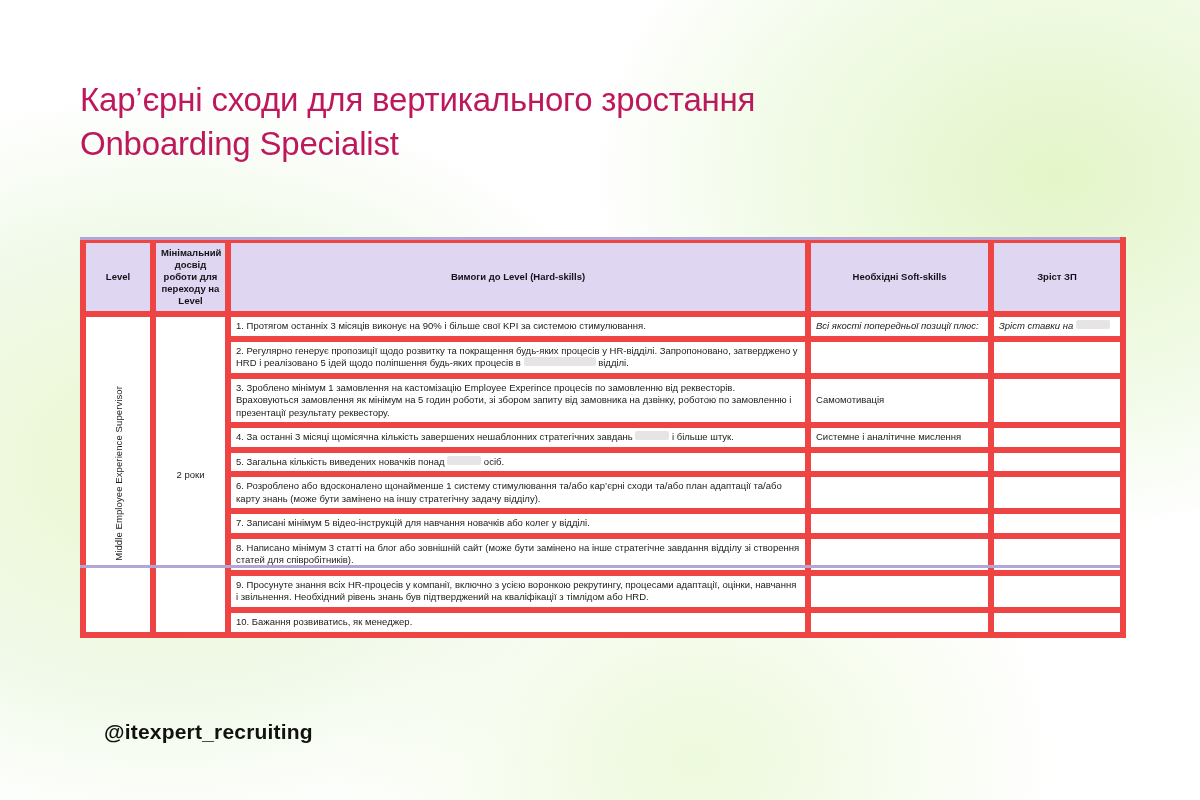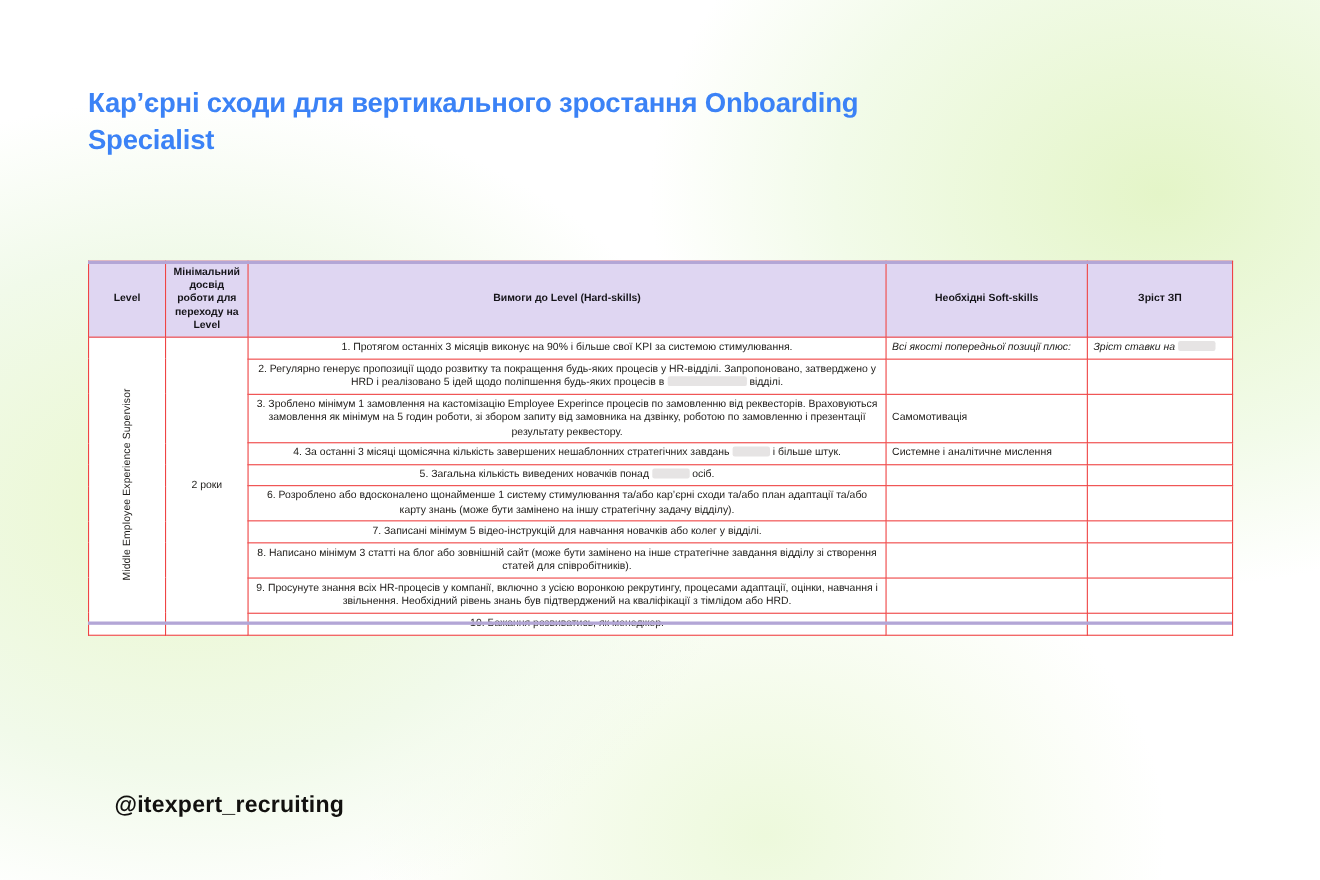--- a/index.html
+++ b/index.html
@@ -21,24 +21,24 @@
       radial-gradient(ellipse 700px 520px at 14% 58%, #eaf7cf 0%, #f1faea 45%, rgba(255,255,255,0) 72%),
       radial-gradient(ellipse 620px 480px at 88% 22%, #e4f5c8 0%, #f2fbe9 48%, rgba(255,255,255,0) 75%),
       radial-gradient(ellipse 520px 420px at 58% 95%, #edf9dc 0%, rgba(255,255,255,0) 70%),
       #ffffff;
   }
   .slide-title {
     position: absolute;
     left: 80px;
     top: 78px;
     width: 720px;
-    font-size: 25px;
+    font-size: 33px;
     line-height: 1.33;
-    font-weight: bold;
-    color: #3b82f6;
+    font-weight: normal;
+    color: #be185d;
     letter-spacing: -0.2px;
   }
   .handle {
     position: absolute;
     left: 80px;
     top: 720px;
     font-size: 21px;
     font-weight: bold;
     color: #12110f;
     letter-spacing: 0.2px;
@@ -54,21 +54,21 @@
   }
   table.matrix {
     border-collapse: collapse;
     width: 1040px;
     table-layout: fixed;
     background: #ffffff;
     font-size: 9.5px;
     color: #1d1b18;
   }
   table.matrix td, table.matrix th {
-    border: 1px solid #ef4444;
+    border: 6px solid #ef4444;
     vertical-align: middle;
     padding: 3px 5px;
   }
   thead th {
     background: #dfd6f2;
     font-size: 9.5px;
     font-weight: bold;
     text-align: center;
     height: 62px;
     color: #141318;
@@ -96,21 +96,21 @@
     color: #1d1b18;
     margin: 0 auto;
     display: inline-block;
   }
   td.exp-cell {
     text-align: center;
     vertical-align: middle;
     font-size: 9.5px;
   }
   td.hard-cell {
-    text-align: center;
+    text-align: left;
     line-height: 1.32;
     padding: 4px 6px 4px 5px;
   }
   td.soft-cell {
     text-align: left;
     padding: 4px 6px;
     line-height: 1.3;
   }
   td.pay-cell {
     text-align: left;

